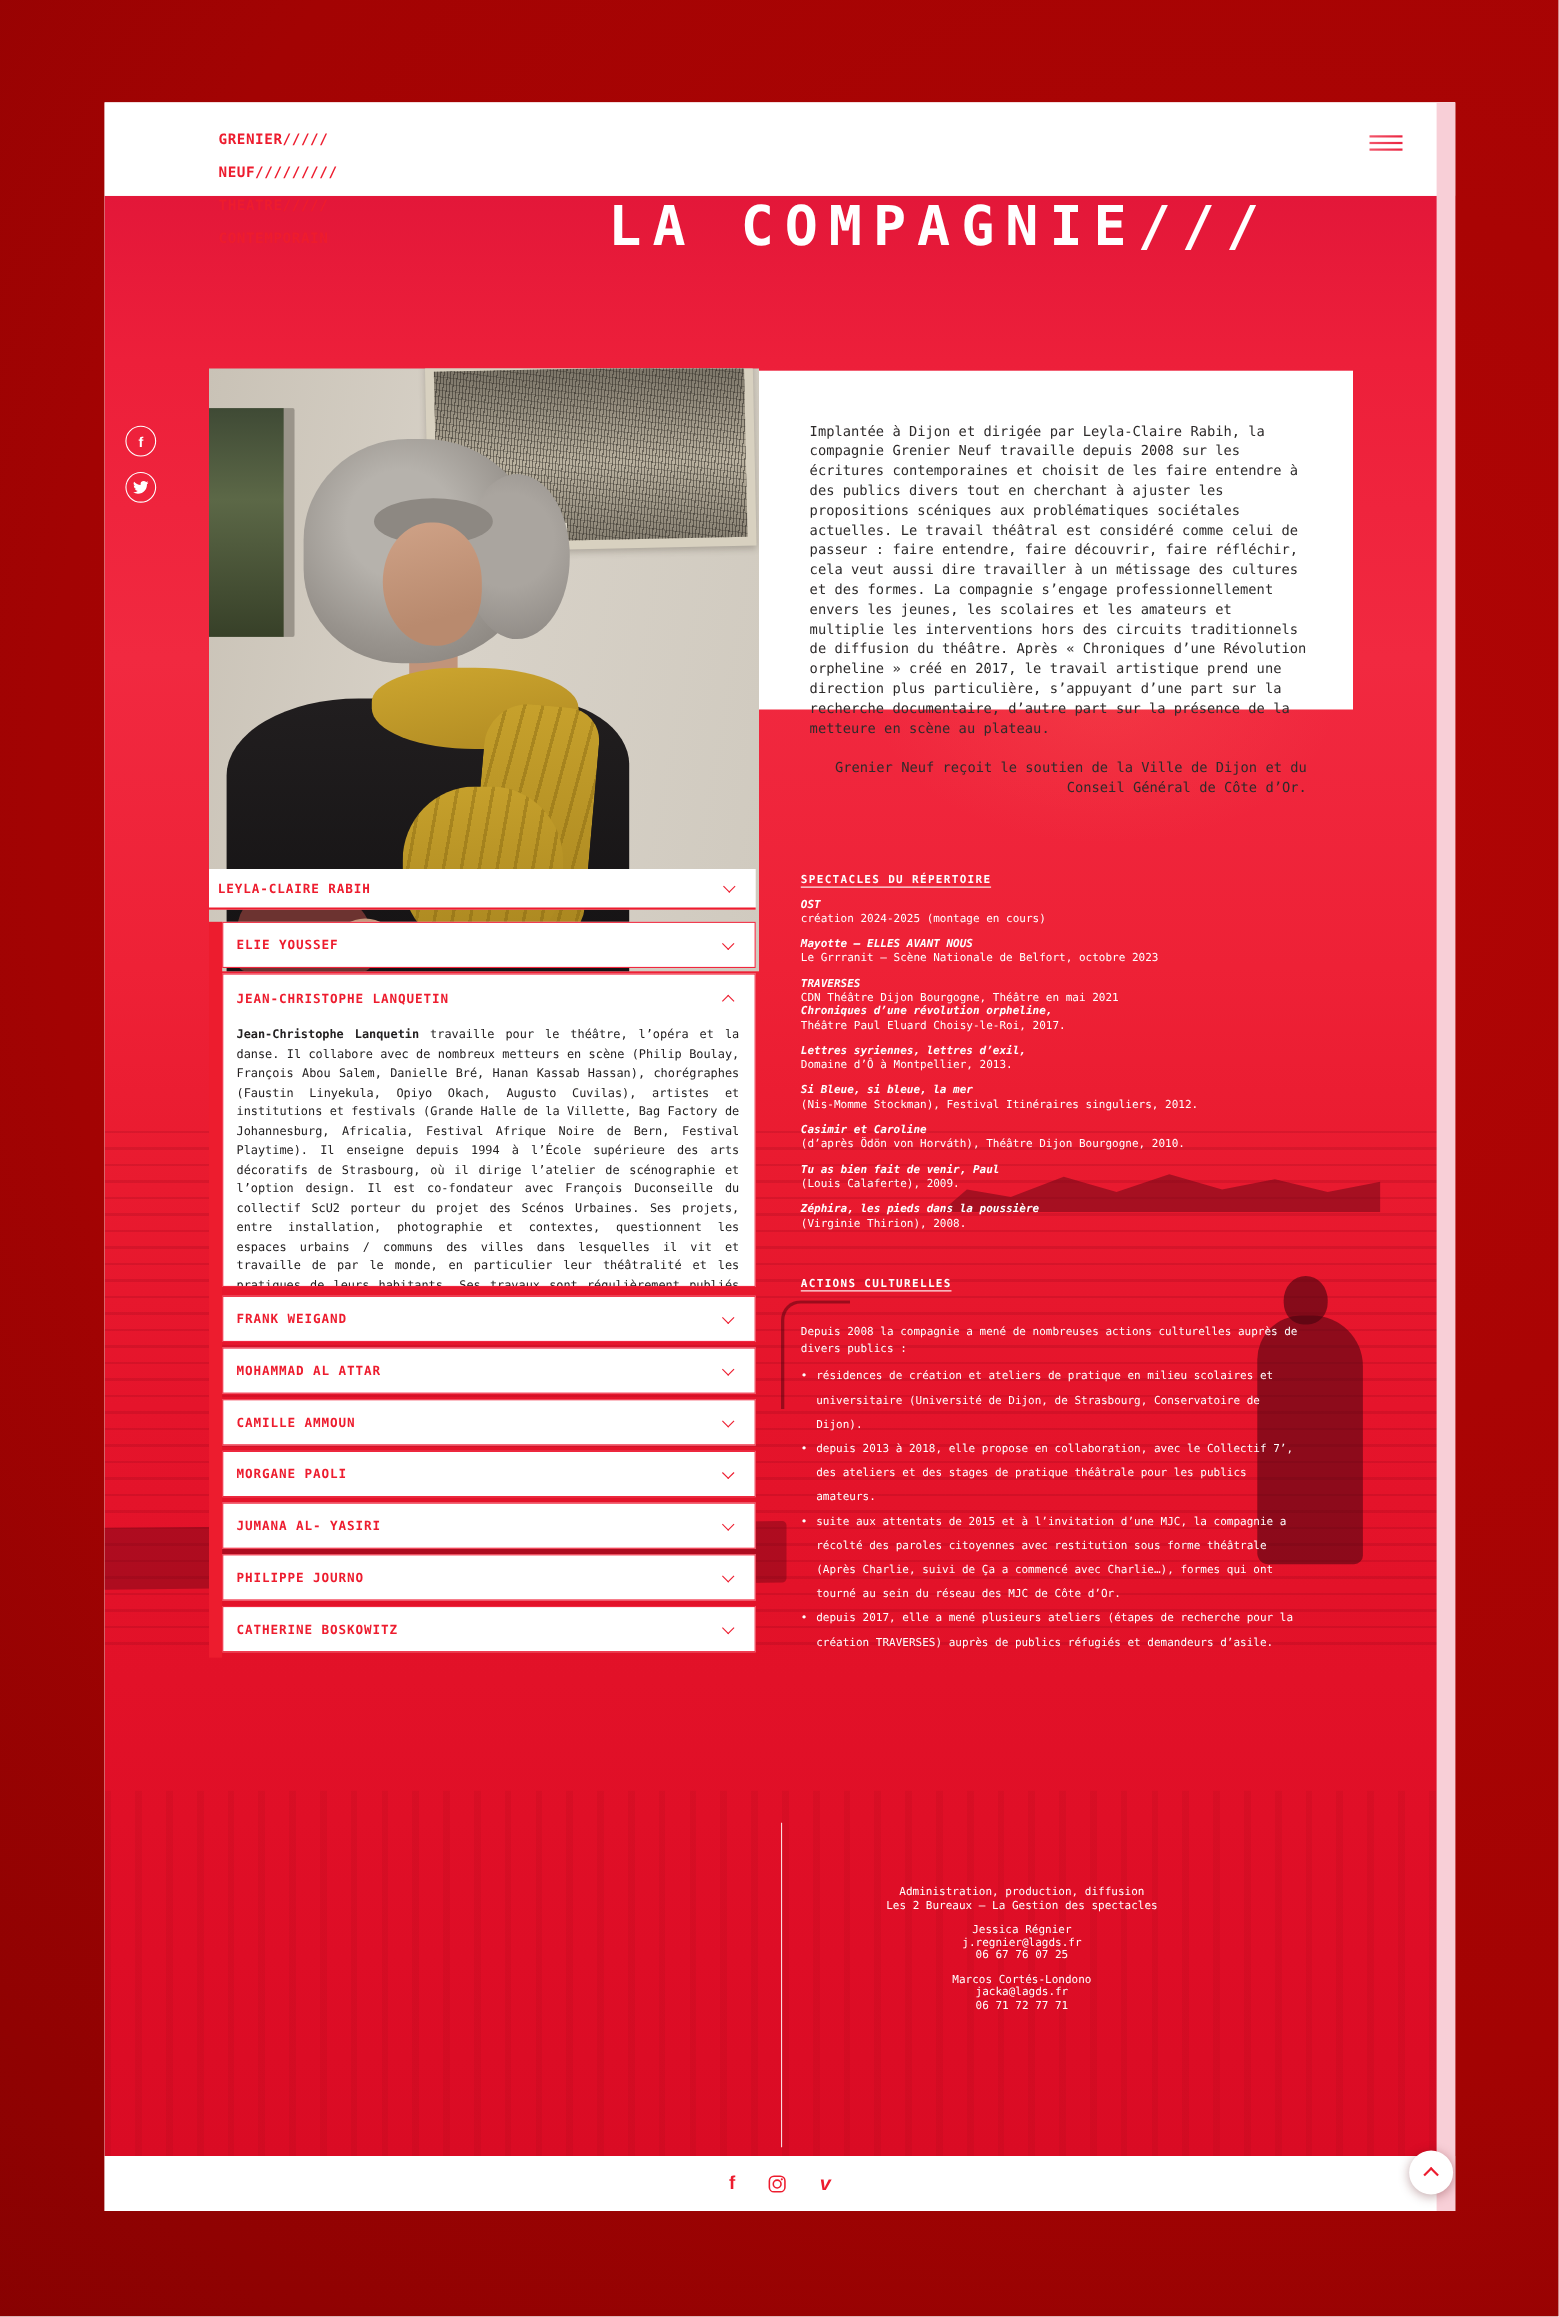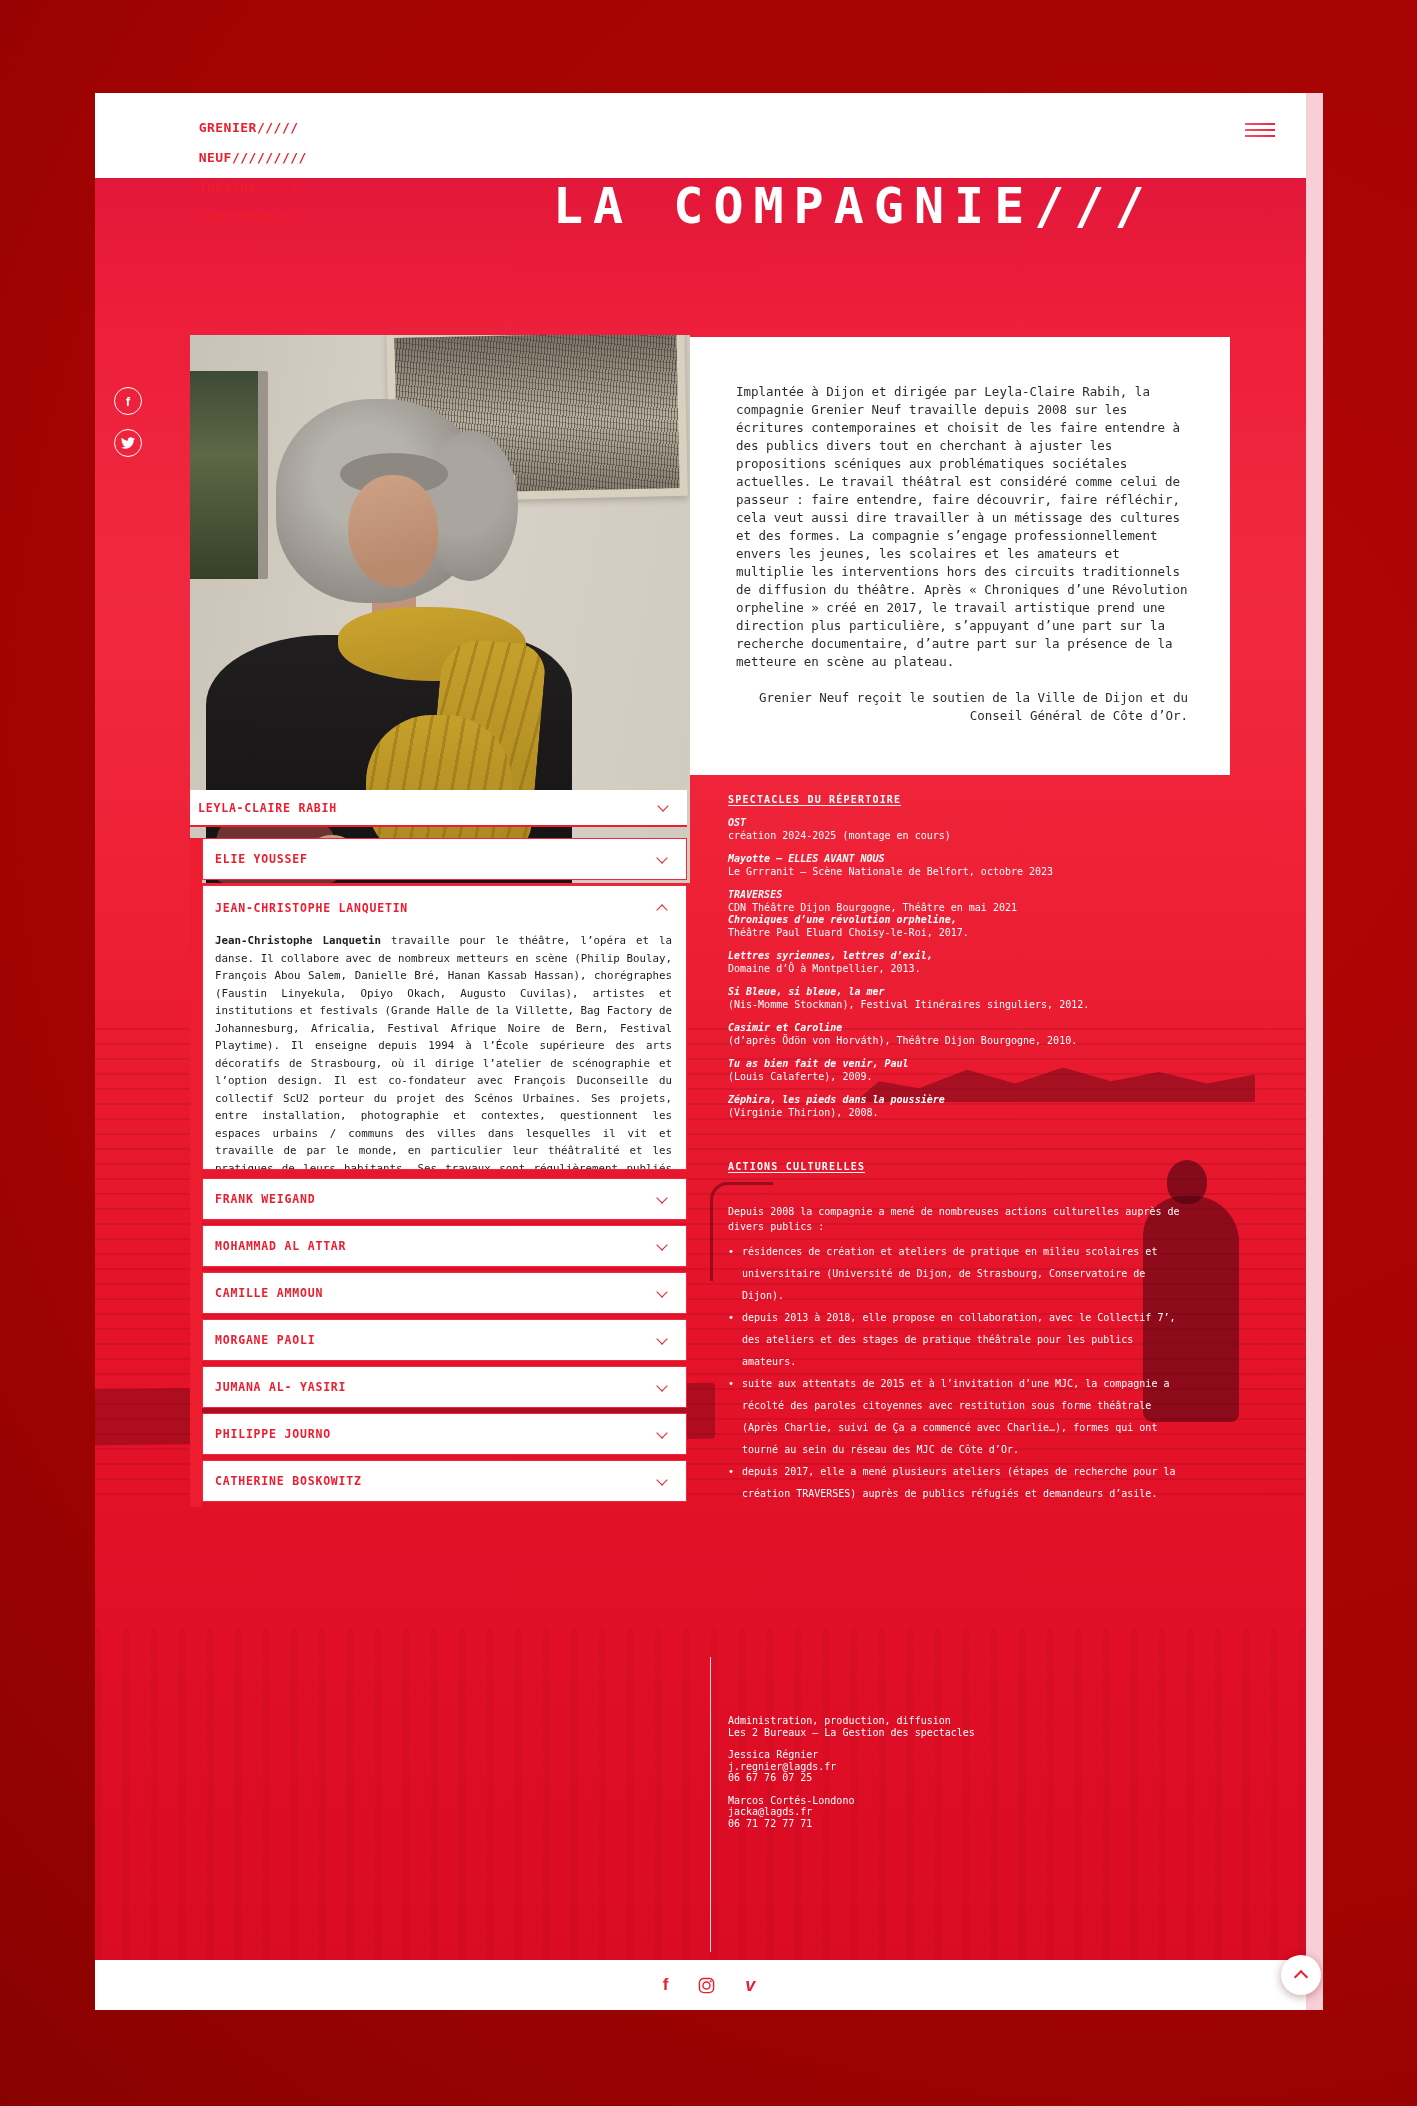--- a/index.html
+++ b/index.html
@@ -63,21 +63,21 @@
       background:linear-gradient(170deg,#cda62f,#b08a22);}
   .ph-scarf2{position:absolute;left:244px;top:306px;width:104px;height:216px;border-radius:40px 30px 36px 46px;transform:rotate(5deg);
       background:linear-gradient(175deg,#c7a12c,#a8851f), }
   .ph-scarf2, .ph-scarf3{background-image:repeating-linear-gradient(100deg, rgba(120,90,10,.35) 0 3px, rgba(120,90,10,0) 3px 16px),linear-gradient(175deg,#c7a12c,#a8851f);}
   .ph-scarf3{position:absolute;left:176px;top:380px;width:146px;height:150px;border-radius:45%;}
   .ph-cuff{position:absolute;left:26px;top:478px;width:122px;height:70px;border-radius:30px 40px 8px 8px;background:#6c3330;}
   .ph-hand{position:absolute;left:118px;top:500px;width:48px;height:36px;border-radius:50%;background:#c59a7e;}
   .ph-caption{position:absolute;left:252px;top:518px;color:#ded9cf;font-size:11.5px;letter-spacing:.5px;}
 
   
-  .about{position:absolute;left:595px;top:244px;width:540px;height:438px;background:#fff;z-index:2;box-sizing:border-box;
+  .about{position:absolute;left:595px;top:244px;width:540px;height:308px;background:#fff;z-index:2;box-sizing:border-box;
          padding:46px 42px 0 46px;color:#2e2b2b;font-size:12.5px;line-height:18px;}
   .about p{margin:0;}
   .about p + p{margin-top:18px;text-align:right;}
 
   
   .team{position:absolute;left:95px;top:697px;width:497px;z-index:2;}
   .team-bar{position:absolute;left:0;top:48px;bottom:0;width:12px;background:#ed1c2e;}
   .t-item{box-sizing:border-box;background:#fff;border:1px solid #f0273e;display:flex;align-items:center;justify-content:space-between;
           padding:0 20px 0 12px;height:42px;margin:0 0 5px 12px;cursor:pointer;color:#ed1c2e;font-weight:bold;font-size:11.5px;letter-spacing:.8px;}
   .t-first{height:37px;margin:0 0 11px 0;border:none;border-bottom:2px solid #ed1c2e;padding-left:8px;}
@@ -100,21 +100,21 @@
 
   .actions{position:absolute;left:633px;top:1062px;width:452px;z-index:2;color:#fff;}
   .act-intro{margin-top:30px;font-size:10px;line-height:15px;}
   .act-list{margin:7px 0 0 0;padding:0;list-style:none;}
   .act-list li{position:relative;padding-left:14px;font-size:10px;line-height:22px;}
   .act-list li::before{content:"•";position:absolute;left:0;top:0;}
 
   
   .contact{position:absolute;left:615px;top:1564px;width:420px;height:295px;z-index:2;border-left:1px solid rgba(255,255,255,.85);
            box-sizing:border-box;padding:58px 0 0 17px;color:#fff;font-size:10px;line-height:11.5px;}
-  .c-block{margin-bottom:11px;}
+  .c-block{margin-bottom:11px;text-align:center;}
   .c-block div{margin:0;}
 
   
   .footer{position:absolute;left:0;bottom:0;width:100%;height:50px;background:#fff;z-index:4;display:flex;align-items:center;justify-content:center;gap:30px;}
   .f-icon{border:none;background:none;cursor:pointer;color:#ed1c2e;font-weight:bold;font-size:17px;padding:0;display:flex;align-items:center;}
   .vimeo{font-style:italic;font-size:18px;}
 
   
   .scrollbar{position:absolute;left:1211px;top:0;width:17px;height:1917px;background:#f8cfd7;z-index:5;}
   .scroll-top{position:absolute;left:1186px;top:1862px;width:40px;height:40px;border-radius:50%;background:#fff;border:none;cursor:pointer;

